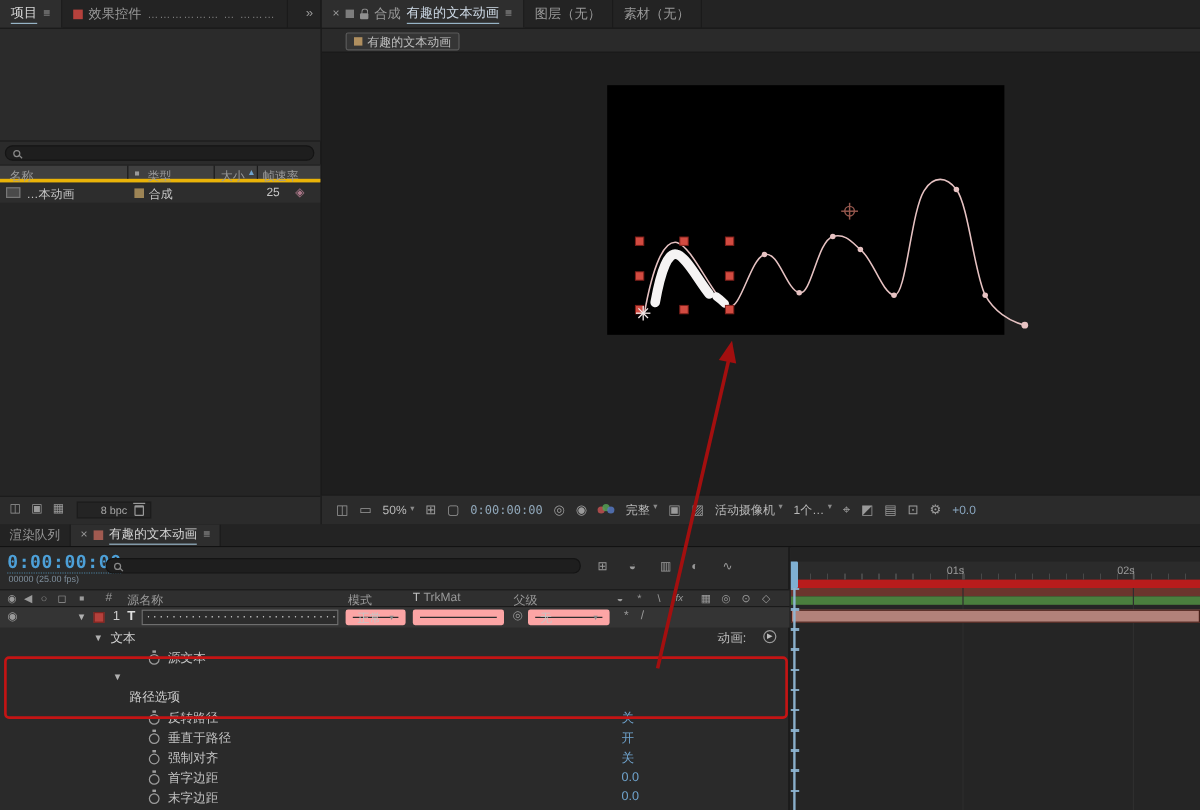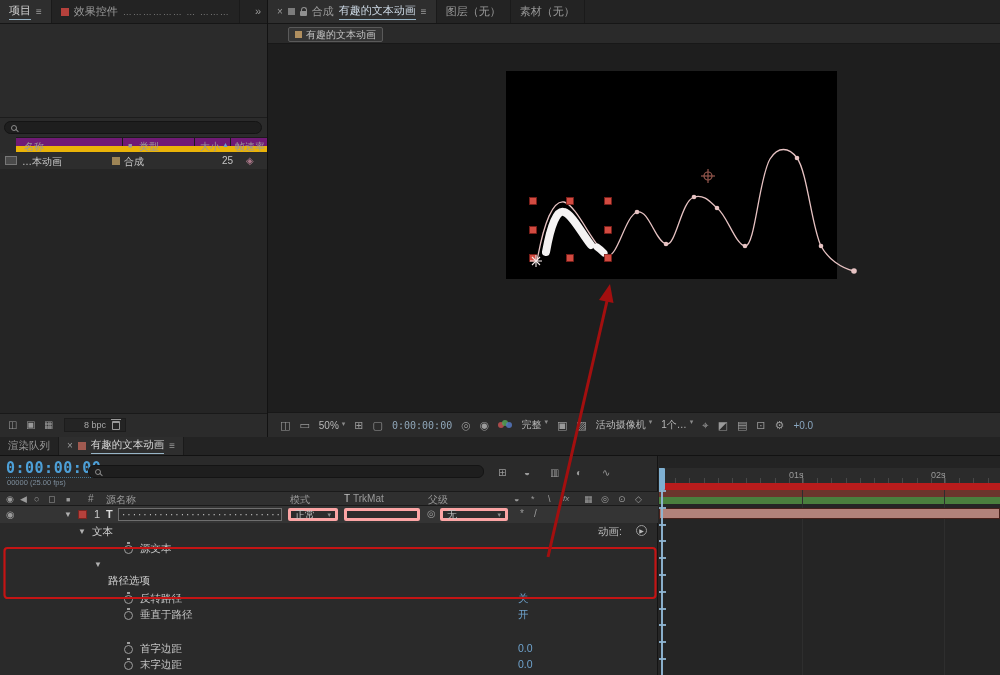--- a/index.html
+++ b/index.html
@@ -21,21 +21,21 @@
   .sq.red { background:#b5413c; }
   .sq.tan { background:#9d8455; }
   .sq.brick { background:#a05a50; }
   .overflow { position:absolute; right:6px; top:6px; font-size:11px; }
   .suffix { color:#7e7e7e; letter-spacing:1px; font-size:9px; }
   .preview { position:absolute; left:0; top:24px; width:268px; height:94px; background:#2b2b2b; border-bottom:1px solid #1c1c1c; }
   .searchrow { position:absolute; left:0; top:118px; width:268px; height:19px; }
   .searchbox { position:absolute; left:4px; top:3px; width:258px; height:13px; background:#1e1e1e; border:1px solid #141414; border-radius:7px; display:flex; align-items:center; padding-left:6px; }
   .mag { width:6px; height:6px; border:1px solid #8a8a8a; border-radius:50%; position:relative; display:inline-block; }
   .mag::after { content:''; position:absolute; width:4px; height:1px; background:#8a8a8a; transform:rotate(45deg); right:-3px; bottom:-1px; }
-  .pcols { position:absolute; left:16px; top:137px; width:268px; height:15px; background:#701a75; border-top:1px solid #1b1b1b; border-bottom:6px solid #eab308; font-size:10px; color:#9a9a9a; }
+  .pcols { position:absolute; left:0; top:137px; width:268px; height:15px; background:#404040; border-top:1px solid #1b1b1b; border-bottom:3px solid #eab308; font-size:10px; color:#9a9a9a; }
   .vsep { position:absolute; top:0; bottom:0; width:1px; background:#1b1b1b; }
   .pitem { position:absolute; left:0; top:153px; width:268px; height:16px; background:#2d2d2d; font-size:10px; color:#c6c6c6; }
   .thumb { position:absolute; left:5px; top:3px; width:12px; height:9px; background:#4a4a4a; border:1px solid #777; }
   .plist { position:absolute; left:0; top:169px; width:268px; height:244px; background:#252525; }
   .pfooter { position:absolute; left:0; top:413px; width:268px; height:24px; background:#2b2b2b; border-top:1px solid #191919; }
   .bpcbox { position:absolute; left:64px; top:4px; padding:1px 19px; background:#242424; border:1px solid #1c1c1c; font-size:9px; color:#a8a8a8; }
   .trash { position:absolute; left:112px; top:7px; width:8px; height:9px; border:1px solid #999; border-top:2px solid #999; border-radius:1px; }
   .trash::before { content:''; position:absolute; top:-4px; left:-2px; width:10px; height:1px; background:#999; }
 
   
@@ -67,21 +67,21 @@
   .finfo { font-size:7.5px; color:#7e8e9c; }
   .tl-search { position:absolute; left:88px; top:9px; width:396px; height:13px; background:#1e1e1e; border:1px solid #141414; border-radius:6px; display:flex; align-items:center; padding-left:6px; }
   .tlcols { position:absolute; left:0; top:35px; width:658px; height:15px; background:#2f2f2f; border-top:1px solid #1a1a1a; border-bottom:1px solid #1a1a1a; font-size:10px; color:#9a9a9a; }
   .tlcols .icon { font-size:9px; }
   .rowlayer { position:absolute; left:0; top:50px; width:658px; height:17px; background:#343434; }
   .prow { position:absolute; left:0; width:658px; height:16px; font-size:10.5px; color:#c3c3c3; }
   .twirl { font-size:8px; color:#b0b0b0; }
   .sw { display:inline-block; width:9px; height:10px; position:relative; }
   .sw::before { content:''; position:absolute; left:0; top:3px; width:7px; height:7px; border:1px solid #9e9e9e; border-radius:50%; }
   .sw::after { content:''; position:absolute; left:3px; top:0; width:3px; height:2px; background:#9e9e9e; }
-  .dd { position:absolute; height:13px; background:#2c2c2c; border:3px solid #fca5a5; border-radius:2px; display:flex; align-items:center; justify-content:space-between; padding:0 4px; font-size:10px; color:#c6c6c6; }
+  .dd { position:absolute; height:13px; background:#2c2c2c; border:6px solid #fca5a5; border-radius:2px; display:flex; align-items:center; justify-content:space-between; padding:0 4px; font-size:10px; color:#c6c6c6; }
   .val { color:#6fa3cd; }
   .namebox { position:absolute; left:118px; top:2px; width:164px; height:13px; background:#2c2c2c; border:1px solid #6e6e6e; overflow:hidden; line-height:11px; letter-spacing:2px; color:#c9c9c9; font-size:10px; padding-left:3px; }
   .graybar { position:absolute; left:122px; top:2px; width:160px; height:12px; background:#3e3e3e; border-radius:2px; }
   .animbtn { position:absolute; width:11px; height:11px; border:1px solid #9a9a9a; border-radius:50%; text-align:center; line-height:10px; font-size:6px; color:#bdbdbd; }
   .swatch { position:absolute; width:9px; height:9px; background:#b5413c; border:1px solid #7a2420; }
 
   .tl-right { position:absolute; left:659px; top:19px; width:341px; height:219px; background:#252525; overflow:hidden; }
   .ruler { position:absolute; left:0; top:12px; width:341px; height:22px; background:#2b2b2b; border-bottom:7px solid #b91c1c; font-size:9px; color:#9a9a9a; }
   .minorticks { position:absolute; left:2px; bottom:0; right:0; height:5px;
      background:repeating-linear-gradient(to right,#484848 0 1px,transparent 1px 14.2px); }
@@ -299,20 +299,25 @@
       </div>
       <div class="prow" style="top:134px">
         <span class="a sw" style="left:124px;top:2px"></span>
         <span class="a" style="left:140px;top:2px">反转路径</span>
         <span class="a val" style="left:518px;top:2px">关</span>
       </div>
       <div class="prow" style="top:150px">
         <span class="a sw" style="left:124px;top:2px"></span>
         <span class="a" style="left:140px;top:2px">垂直于路径</span>
         <span class="a val" style="left:518px;top:2px">开</span>
+      </div>
+      <div class="prow" style="top:167px">
+        <span class="a sw" style="left:124px;top:2px"></span>
+        <span class="a" style="left:140px;top:2px">强制对齐</span>
+        <span class="a val" style="left:518px;top:2px">关</span>
       </div>
       <div class="prow" style="top:184px">
         <span class="a sw" style="left:124px;top:2px"></span>
         <span class="a" style="left:140px;top:2px">首字边距</span>
         <span class="a val" style="left:518px;top:2px">0.0</span>
       </div>
       <div class="prow" style="top:200px">
         <span class="a sw" style="left:124px;top:2px"></span>
         <span class="a" style="left:140px;top:2px">末字边距</span>
         <span class="a val" style="left:518px;top:2px">0.0</span>

